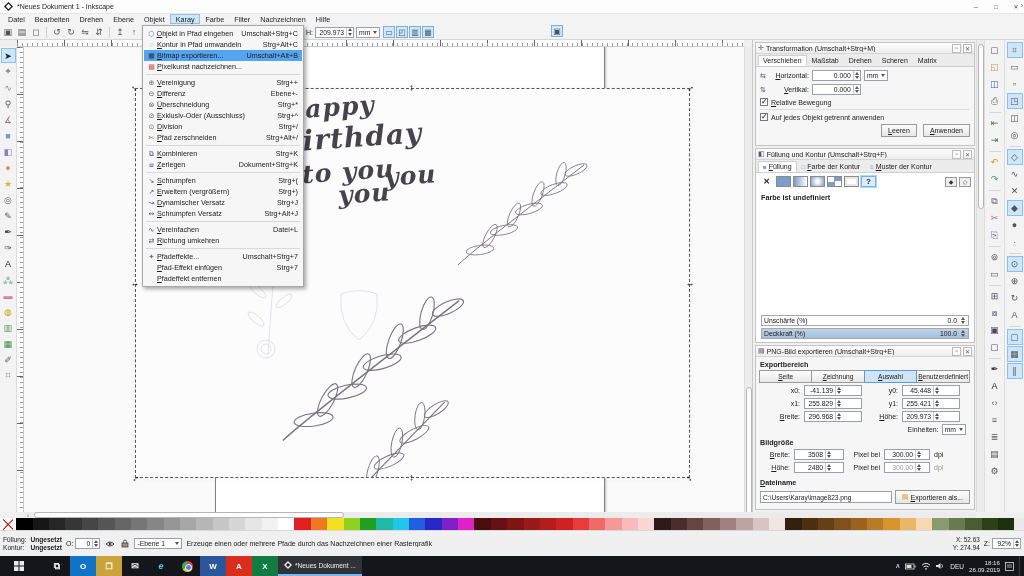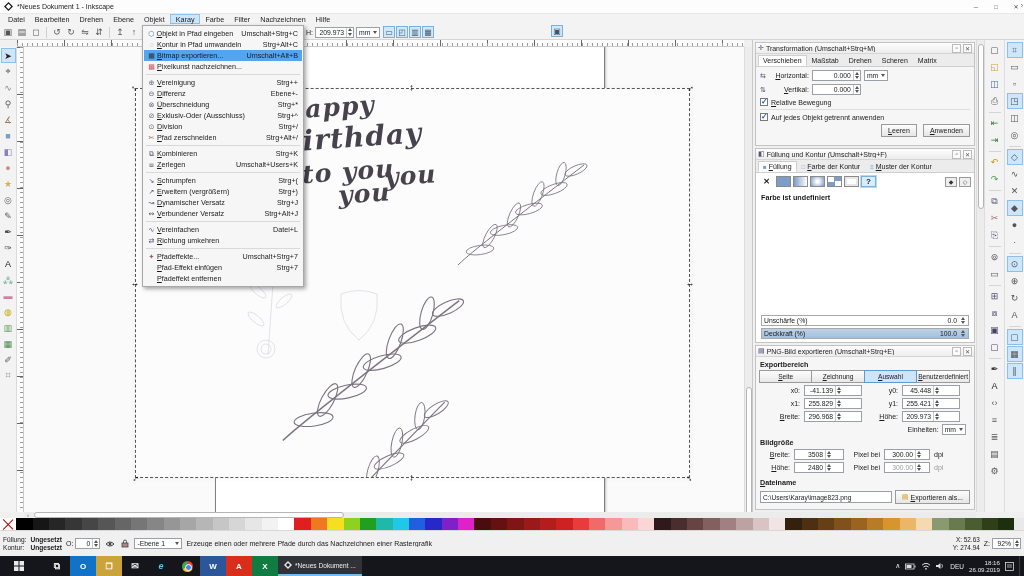--- a/index.html
+++ b/index.html
@@ -389,41 +389,41 @@
       </div>
       <div class="msep"></div>
       <div class="mrow">
         <span class="mic" style="color: rgb(85, 85, 119);">⧉</span>
         <span class="mlb mn">Kombinieren</span>
         <span class="msc">Strg+K</span>
       </div>
       <div class="mrow">
         <span class="mic" style="color: rgb(85, 85, 119);">⧈</span>
         <span class="mlb mn">Zerlegen</span>
-        <span class="msc">Umschalt+Users+K</span>
+        <span class="msc">Dokument+Strg+K</span>
       </div>
       <div class="msep"></div>
       <div class="mrow">
         <span class="mic" style="color: rgb(85, 85, 119);">↘</span>
         <span class="mlb mn">Schrumpfen</span>
         <span class="msc">Strg+(</span>
       </div>
       <div class="mrow">
         <span class="mic" style="color: rgb(85, 85, 119);">↗</span>
         <span class="mlb mn">Erweitern (vergrößern)</span>
         <span class="msc">Strg+)</span>
       </div>
       <div class="mrow">
         <span class="mic" style="color: rgb(85, 85, 119);">↝</span>
         <span class="mlb mn">Dynamischer Versatz</span>
         <span class="msc">Strg+J</span>
       </div>
       <div class="mrow">
         <span class="mic" style="color: rgb(85, 85, 119);">↭</span>
-        <span class="mlb mn">Verbundener Versatz</span>
+        <span class="mlb mn">Schrumpfen Versatz</span>
         <span class="msc">Strg+Alt+J</span>
       </div>
       <div class="msep"></div>
       <div class="mrow">
         <span class="mic" style="color: rgb(85, 85, 119);">∿</span>
         <span class="mlb mn">Vereinfachen</span>
         <span class="msc">Datei+L</span>
       </div>
       <div class="mrow">
         <span class="mic" style="color: rgb(85, 85, 119);">⇄</span>

